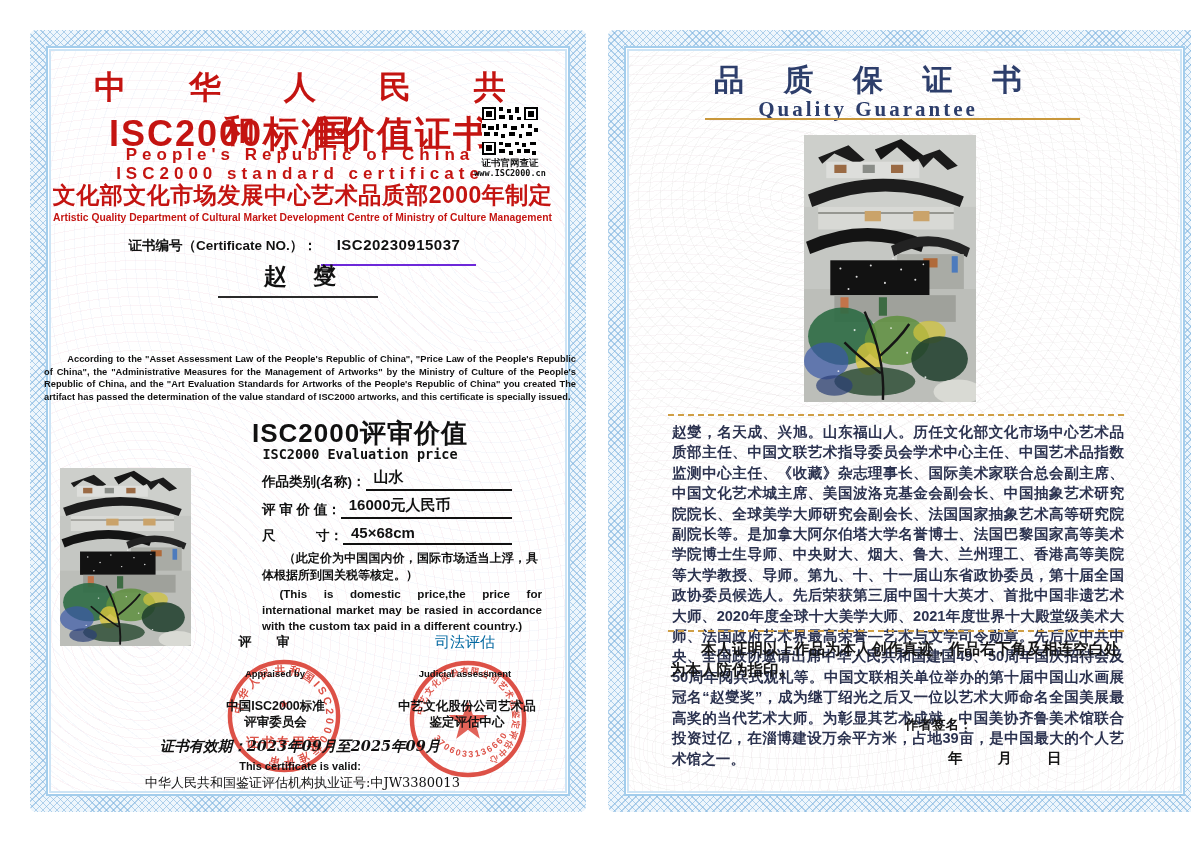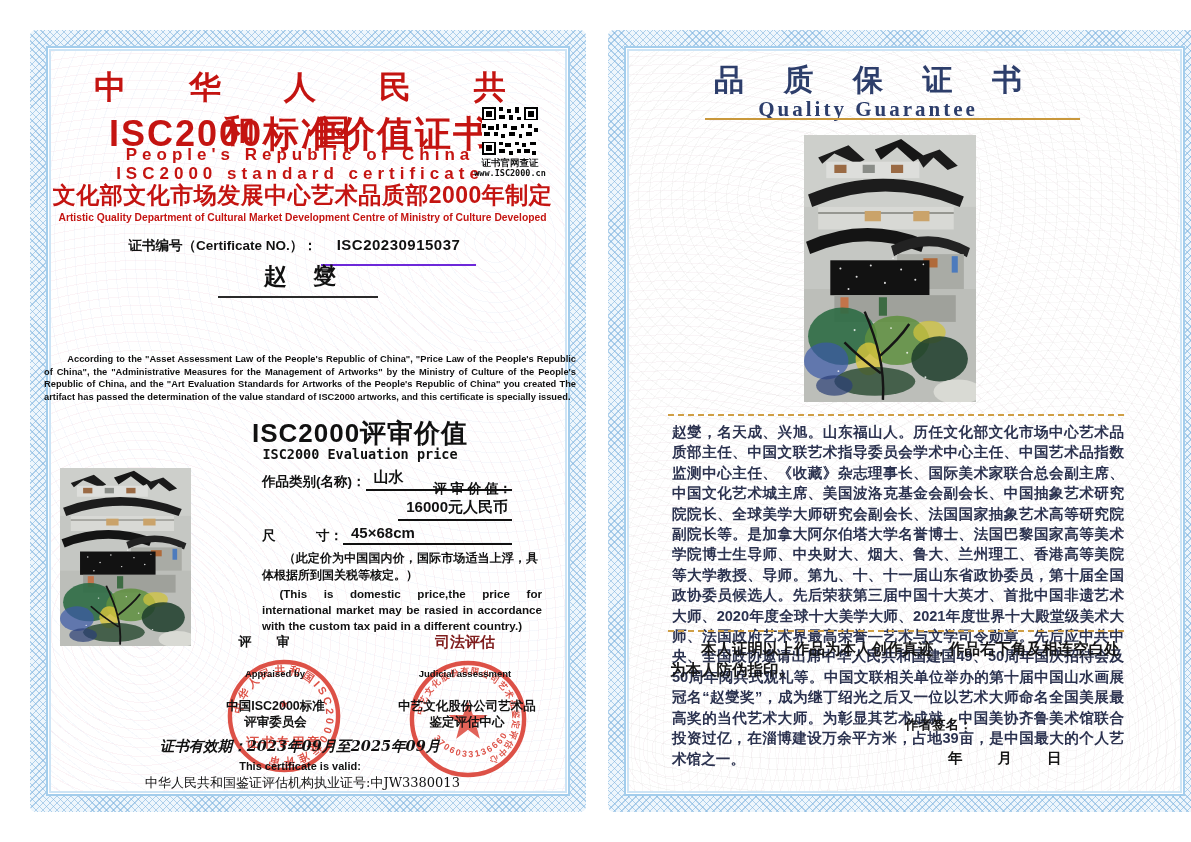--- a/index.html
+++ b/index.html
@@ -40,27 +40,27 @@
   .dept-en{top:182px;left:0;width:545px;font-size:10.3px;font-weight:bold;}
   .cert-row{top:206px;left:0;width:545px;font-size:13.5px;font-weight:bold;color:#111;}
   .cert-no{font-size:15px;border-bottom:2px solid #6d28d9;padding:0 16px 11px 16px;letter-spacing:.5px;}
   .artist{top:231px;left:0;width:540px;font-size:23px;font-weight:bold;color:#111;letter-spacing:10px;text-indent:10px;}
   .artist-line{top:266px;left:188px;width:160px;border-top:2px solid #2a2a2a;}
   .body-cn{top:271px;left:16px;right:12px;font-size:13.2px;line-height:17px;font-weight:bold;color:#111;text-align:justify;text-indent:2em;}
   .body-en{top:323px;left:14px;right:10px;font-size:9.3px;line-height:12.6px;font-weight:bold;color:#111;text-align:justify;text-indent:2.5em;}
   .sec-t{top:386px;left:140px;width:380px;font-size:26px;font-weight:bold;color:#111;letter-spacing:1px;}
   .sec-s{top:416px;left:140px;width:380px;font-size:13.5px;font-weight:bold;color:#111;font-family:"DejaVu Sans Mono",monospace;}
   .field{left:232px;width:250px;display:flex;align-items:flex-end;font-weight:bold;color:#111;}
-  .f1{top:438px;} .f2{top:450px;flex-direction:column;} .f3{top:494px;}
+  .f1{top:438px;} .f2{top:466px;} .f3{top:494px;}
   .field .lab{font-size:13.5px;white-space:nowrap;}
   .field .val{flex:1;font-size:15px;border-bottom:2px solid #111;padding:0 4px 2px 8px;white-space:nowrap;}
   .note-cn{top:520px;left:232px;width:276px;font-size:12px;line-height:16.5px;font-weight:bold;color:#111;text-align:justify;text-indent:1.8em;}
   .note-en{top:556px;left:232px;width:280px;font-size:11.6px;line-height:16px;font-weight:bold;color:#111;text-align:justify;text-indent:1.5em;}
   .appr-cn{top:603px;left:167px;width:140px;font-size:13px;font-weight:bold;color:#111;letter-spacing:6px;}
-  .jud-cn{top:603px;left:365px;width:140px;font-size:15px;font-weight:bold;color:#7f1d1d;}
+  .jud-cn{top:603px;left:365px;width:140px;font-size:15px;font-weight:normal;color:#0369a1;}
   .appr-en{top:638px;left:175px;width:140px;font-size:9.5px;font-weight:bold;color:#111;}
   .jud-en{top:638px;left:365px;width:140px;font-size:9.5px;font-weight:bold;color:#111;}
   .org-l{top:668px;left:158px;width:175px;font-size:12.5px;line-height:16px;font-weight:bold;color:#111;}
   .org-r{top:668px;left:333px;width:208px;font-size:12.5px;line-height:16px;font-weight:bold;color:#111;}
   .valid-cn{top:707px;left:95px;width:350px;font-size:14.5px;font-weight:bold;color:#111;font-family:"DejaVu Serif",serif;font-style:italic;}
   .valid-en{top:730px;left:95px;width:350px;font-size:11px;font-weight:bold;color:#111;}
   .license{top:744px;left:0;width:545px;font-size:13px;color:#111;font-family:"DejaVu Serif",serif;}
   .paint-l{top:438px;left:30px;width:131px;height:178px;}
   .seal{opacity:.88;}
   .seal-l{top:627px;left:195px;width:118px;height:118px;}
@@ -199,21 +199,21 @@
             <rect x="18" y="22" width="2" height="2"></rect>
           <rect x="22" y="22" width="3" height="2"></rect>
             <rect x="26" y="23" width="2" height="2"></rect>
         </g>
       </svg>
     </div>
     <div class="abs ctr qr-cap1">证书官网查证</div>
     <div class="abs ctr qr-cap2">www.ISC2000.cn</div>
 
     <div class="abs ctr red dept-cn">文化部文化市场发展中心艺术品质部2000年制定</div>
-    <div class="abs ctr red dept-en">Artistic Quality Department of Cultural Market Development Centre of Ministry of Culture Developed</div>
+    <div class="abs ctr red dept-en">Artistic Quality Department of Cultural Market Development Centre of Ministry of Culture Management</div>
 
     <div class="abs ctr cert-row">
       <span>证书编号（Certificate NO.）：</span>
       <span class="cert-no">ISC20230915037</span>
     </div>
 
     <div class="abs ctr artist">赵 燮</div>
     <div class="abs artist-line"></div>
 
     <div class="abs body-en">According to the "Asset Assessment Law of the People's Republic of China", "Price Law of the People's Republic of China", the "Administrative Measures for the Management of Artworks" by the Ministry of Culture of the People's Republic of China, and the "Art Evaluation Standards for Artworks of the People's Republic of China" you created The artifact has passed the determination of the value standard of ISC2000 artworks, and this certificate is specially issued.</div>

